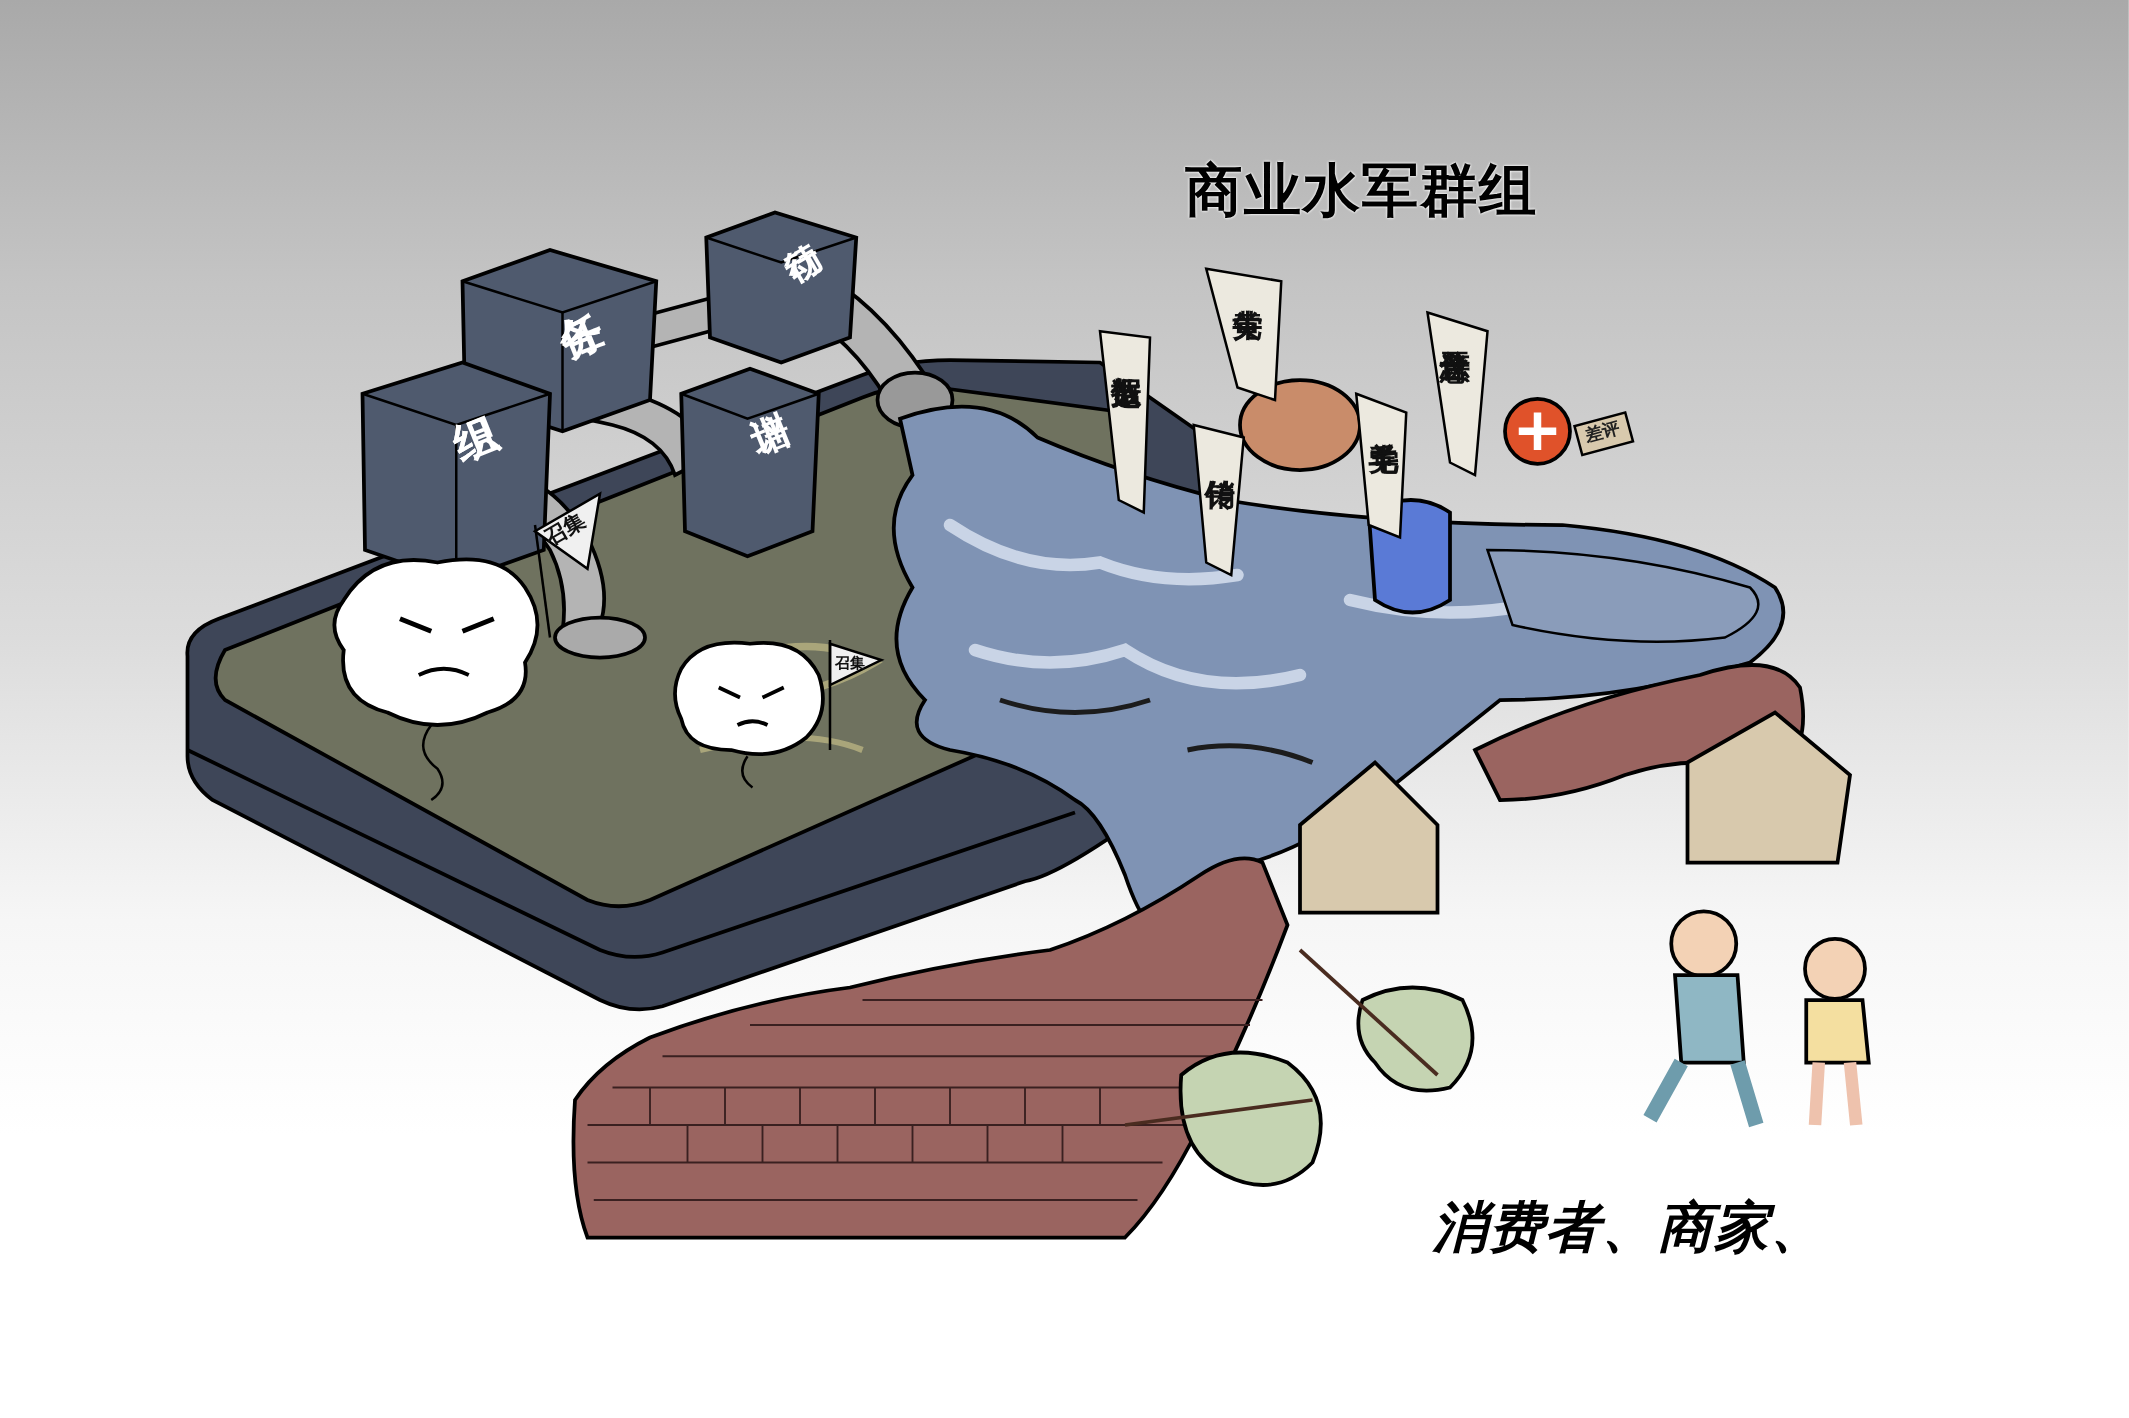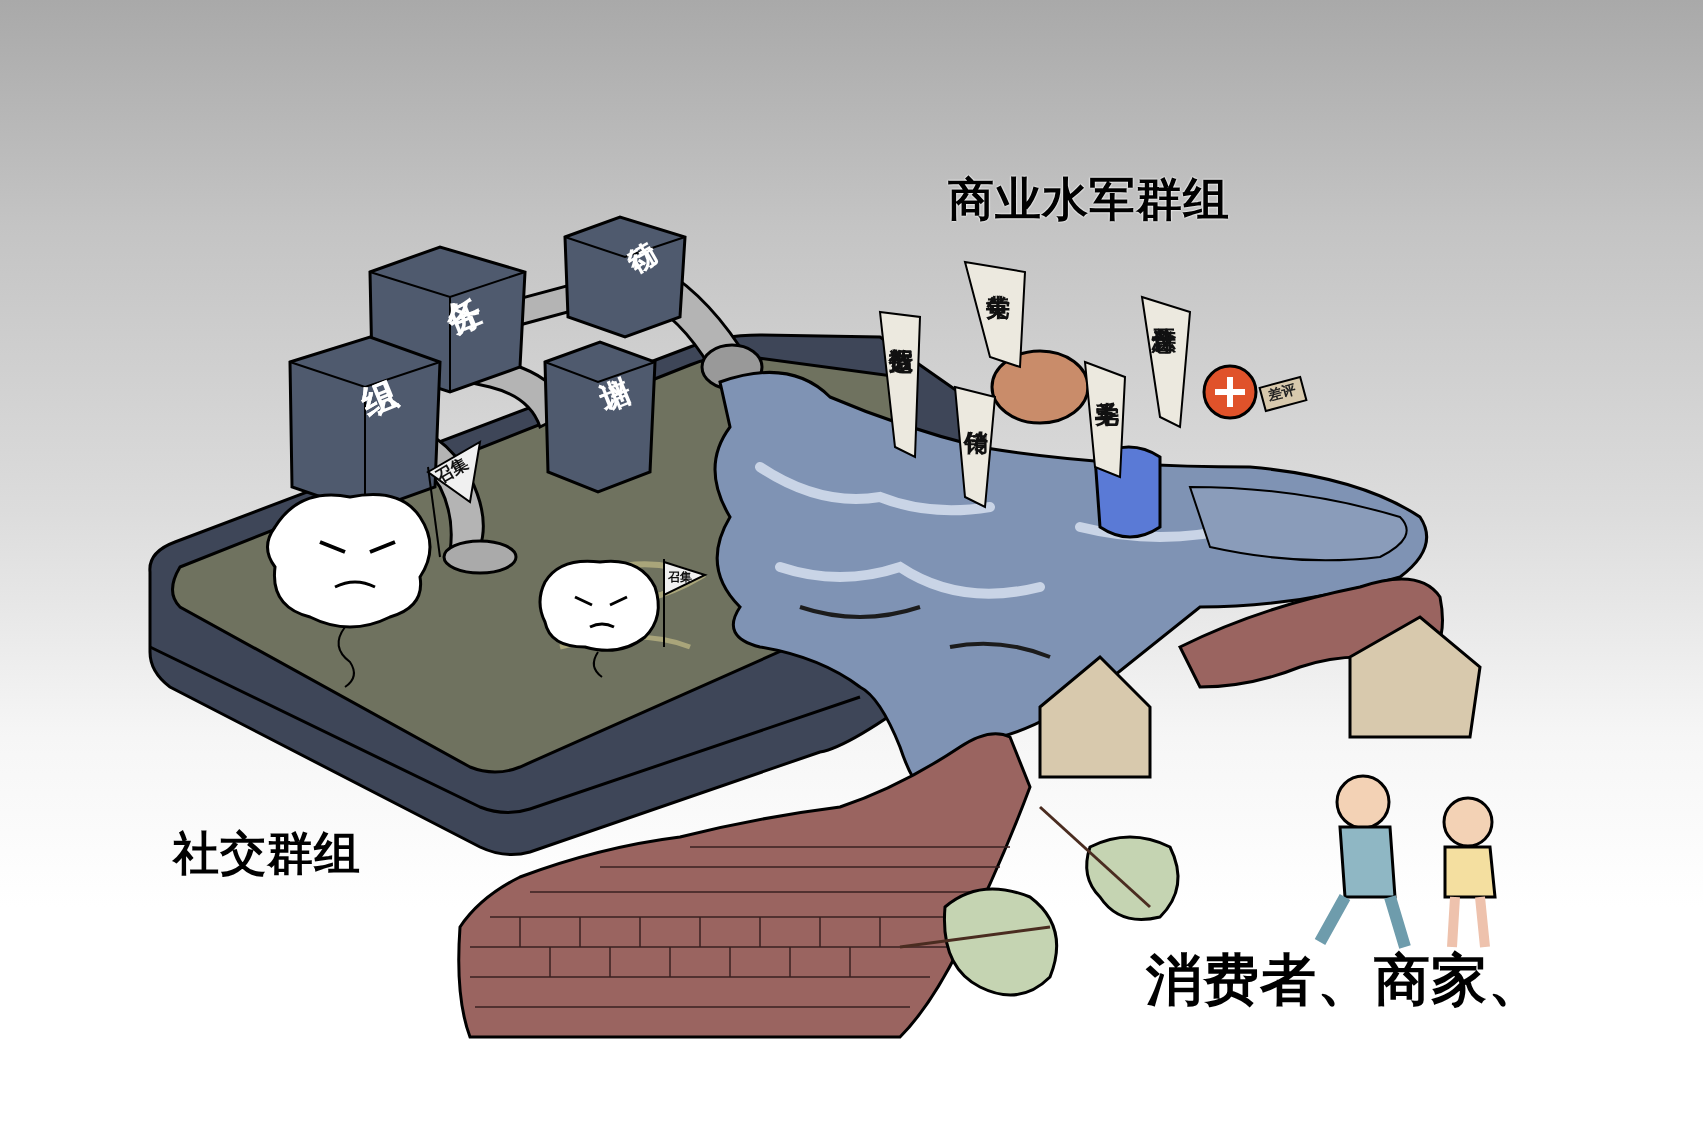--- a/index.html
+++ b/index.html
@@ -1,24 +1,24 @@
 <!DOCTYPE html>
 <html><head>
 <meta charset="utf-8">
 <style>
   html, body { margin:0; padding:0; }
   body { width:1703px; height:1134px; overflow:hidden; position:relative;
     background: linear-gradient(180deg, #a9a9a9 0%, #c4c4c4 20%, #dcdcdc 45%, #f6f6f6 65%, #ffffff 80%);
     font-family: "DejaVu Sans", "Liberation Sans", sans-serif; }
-  .scene { position:absolute; left:0; top:0; width:1703px; height:918px;margin-top:47px; }
+  .scene { position:absolute; left:0; top:0; width:1703px; height:918px; }
   .label { position:absolute; font-weight:bold; color:#000; white-space:nowrap; letter-spacing:1px;
     font-family: "DejaVu Sans", sans-serif; }
   .title-top { left:948px; top:122px; font-size:46px; text-shadow: 0 0 2px #fff, 0 0 2px #fff; }
   .title-left { left:173px; top:776px; font-size:46px; }
-  .title-br { left:1146px; top:905px; font-size:56px; line-height:56px; }
+  .title-br { left:1146px; top:955px; font-size:44px; line-height:56px;font-style:italic; }
   .box-label { position:absolute; color:#fff; font-weight:bold; font-size:34px; line-height:36px;
     font-family: "DejaVu Sans", sans-serif; writing-mode: vertical-rl; transform-origin: center; }
   .banner-text { position:absolute; font-weight:bold; color:#111; font-size:24px; line-height:27px;
     writing-mode: vertical-rl; font-family:"DejaVu Sans", sans-serif; }
   .flag-text { position:absolute; font-weight:bold; color:#111; font-size:17px; font-family:"DejaVu Sans", sans-serif; }
   .sign-text { position:absolute; font-weight:bold; color:#222; font-size:14px; font-family:"DejaVu Sans", sans-serif; }
 </style>
 </head>
 <body>
 
@@ -148,21 +148,20 @@
     <g fill="#ece9df" stroke="#000" stroke-width="2">
       <path d="M880 265 L920 270 L915 410 L895 400 Z"></path>
       <path d="M965 215 L1025 225 L1020 320 L990 310 Z"></path>
       <path d="M955 340 L995 350 L985 460 L965 450 Z"></path>
       <path d="M1085 315 L1125 330 L1120 430 L1095 420 Z"></path>
       <path d="M1142 250 L1190 265 L1180 380 L1160 370 Z"></path>
     </g>
   </svg>
 
   <div class="label title-top">商业水军群组</div>
-  <div class="label title-left">社交群组</div>
   <div class="label title-br">
     <div>消费者、商家、</div>
   </div>
 
   <div class="box-label" style="left:430px; top:228px; transform:rotate(-22deg);">任务</div>
   <div class="box-label" style="left:606px; top:180px; font-size:28px; transform:rotate(-30deg);">行动</div>
   <div class="box-label" style="left:345px; top:310px; transform:rotate(-22deg);">组织</div>
   <div class="box-label" style="left:582px; top:310px; font-size:30px; transform:rotate(-22deg);">培训</div>
 
   <div class="banner-text" style="left:887px; top:283px;">数据造假</div>

